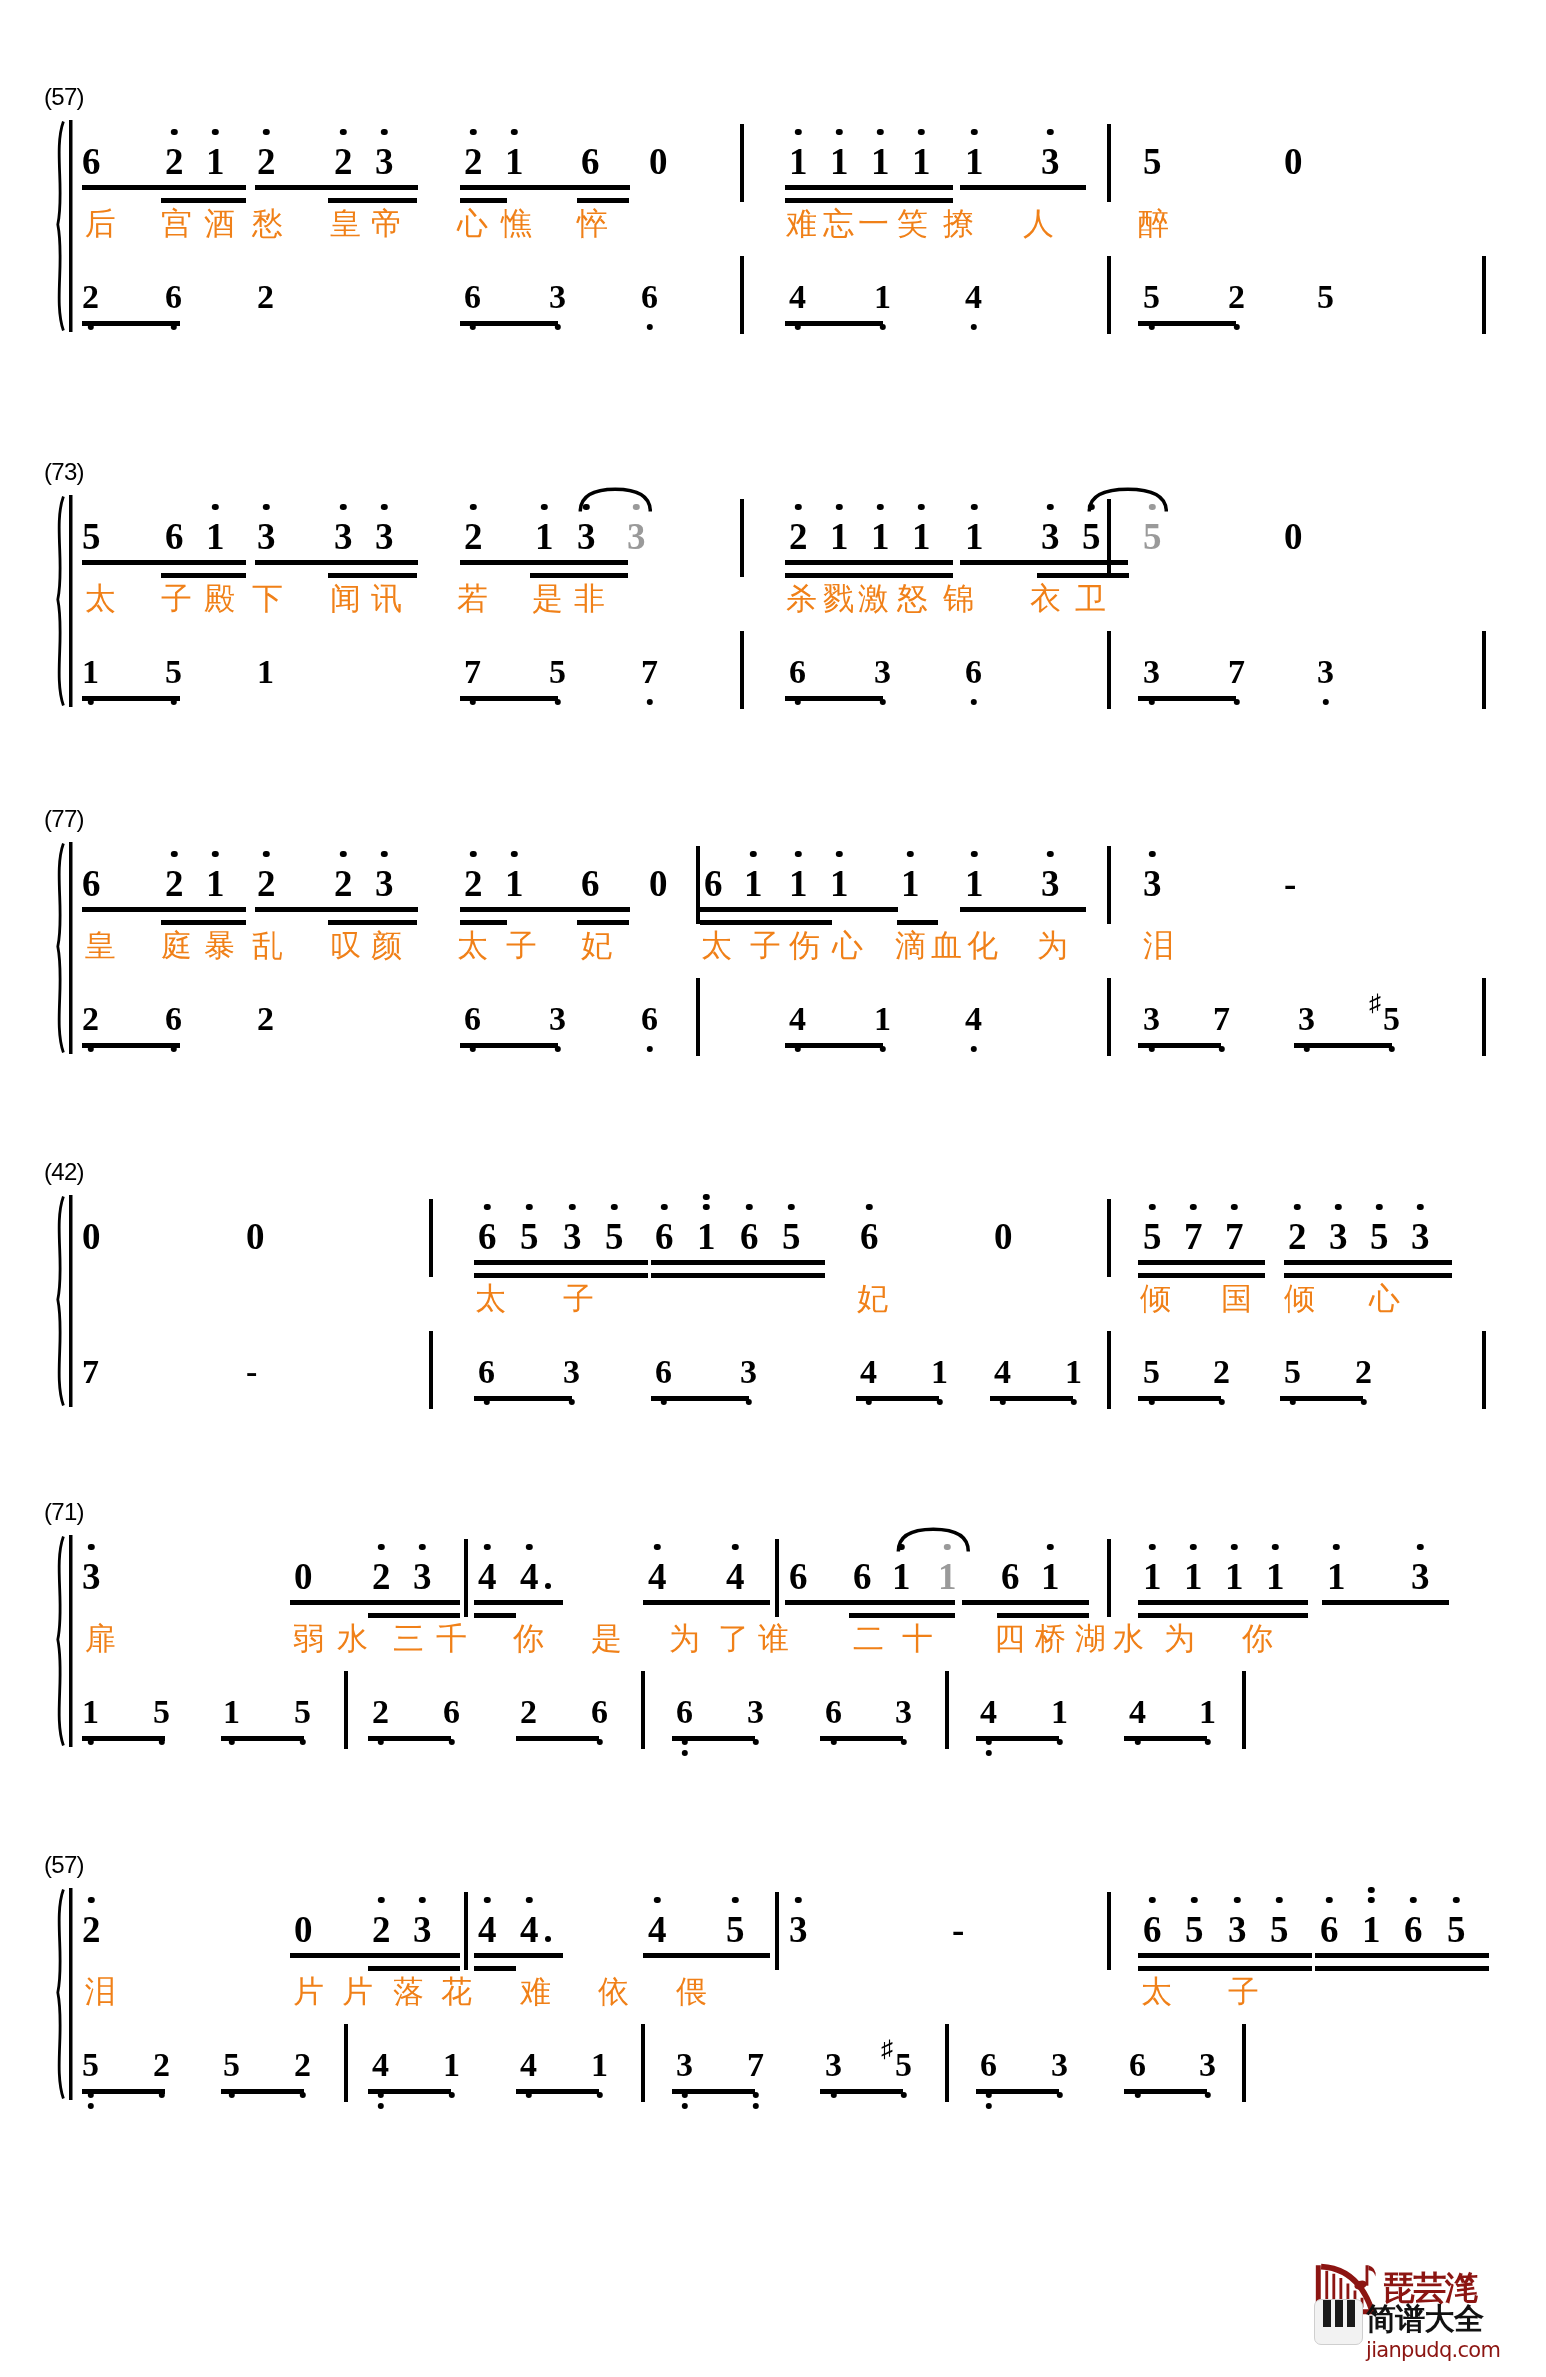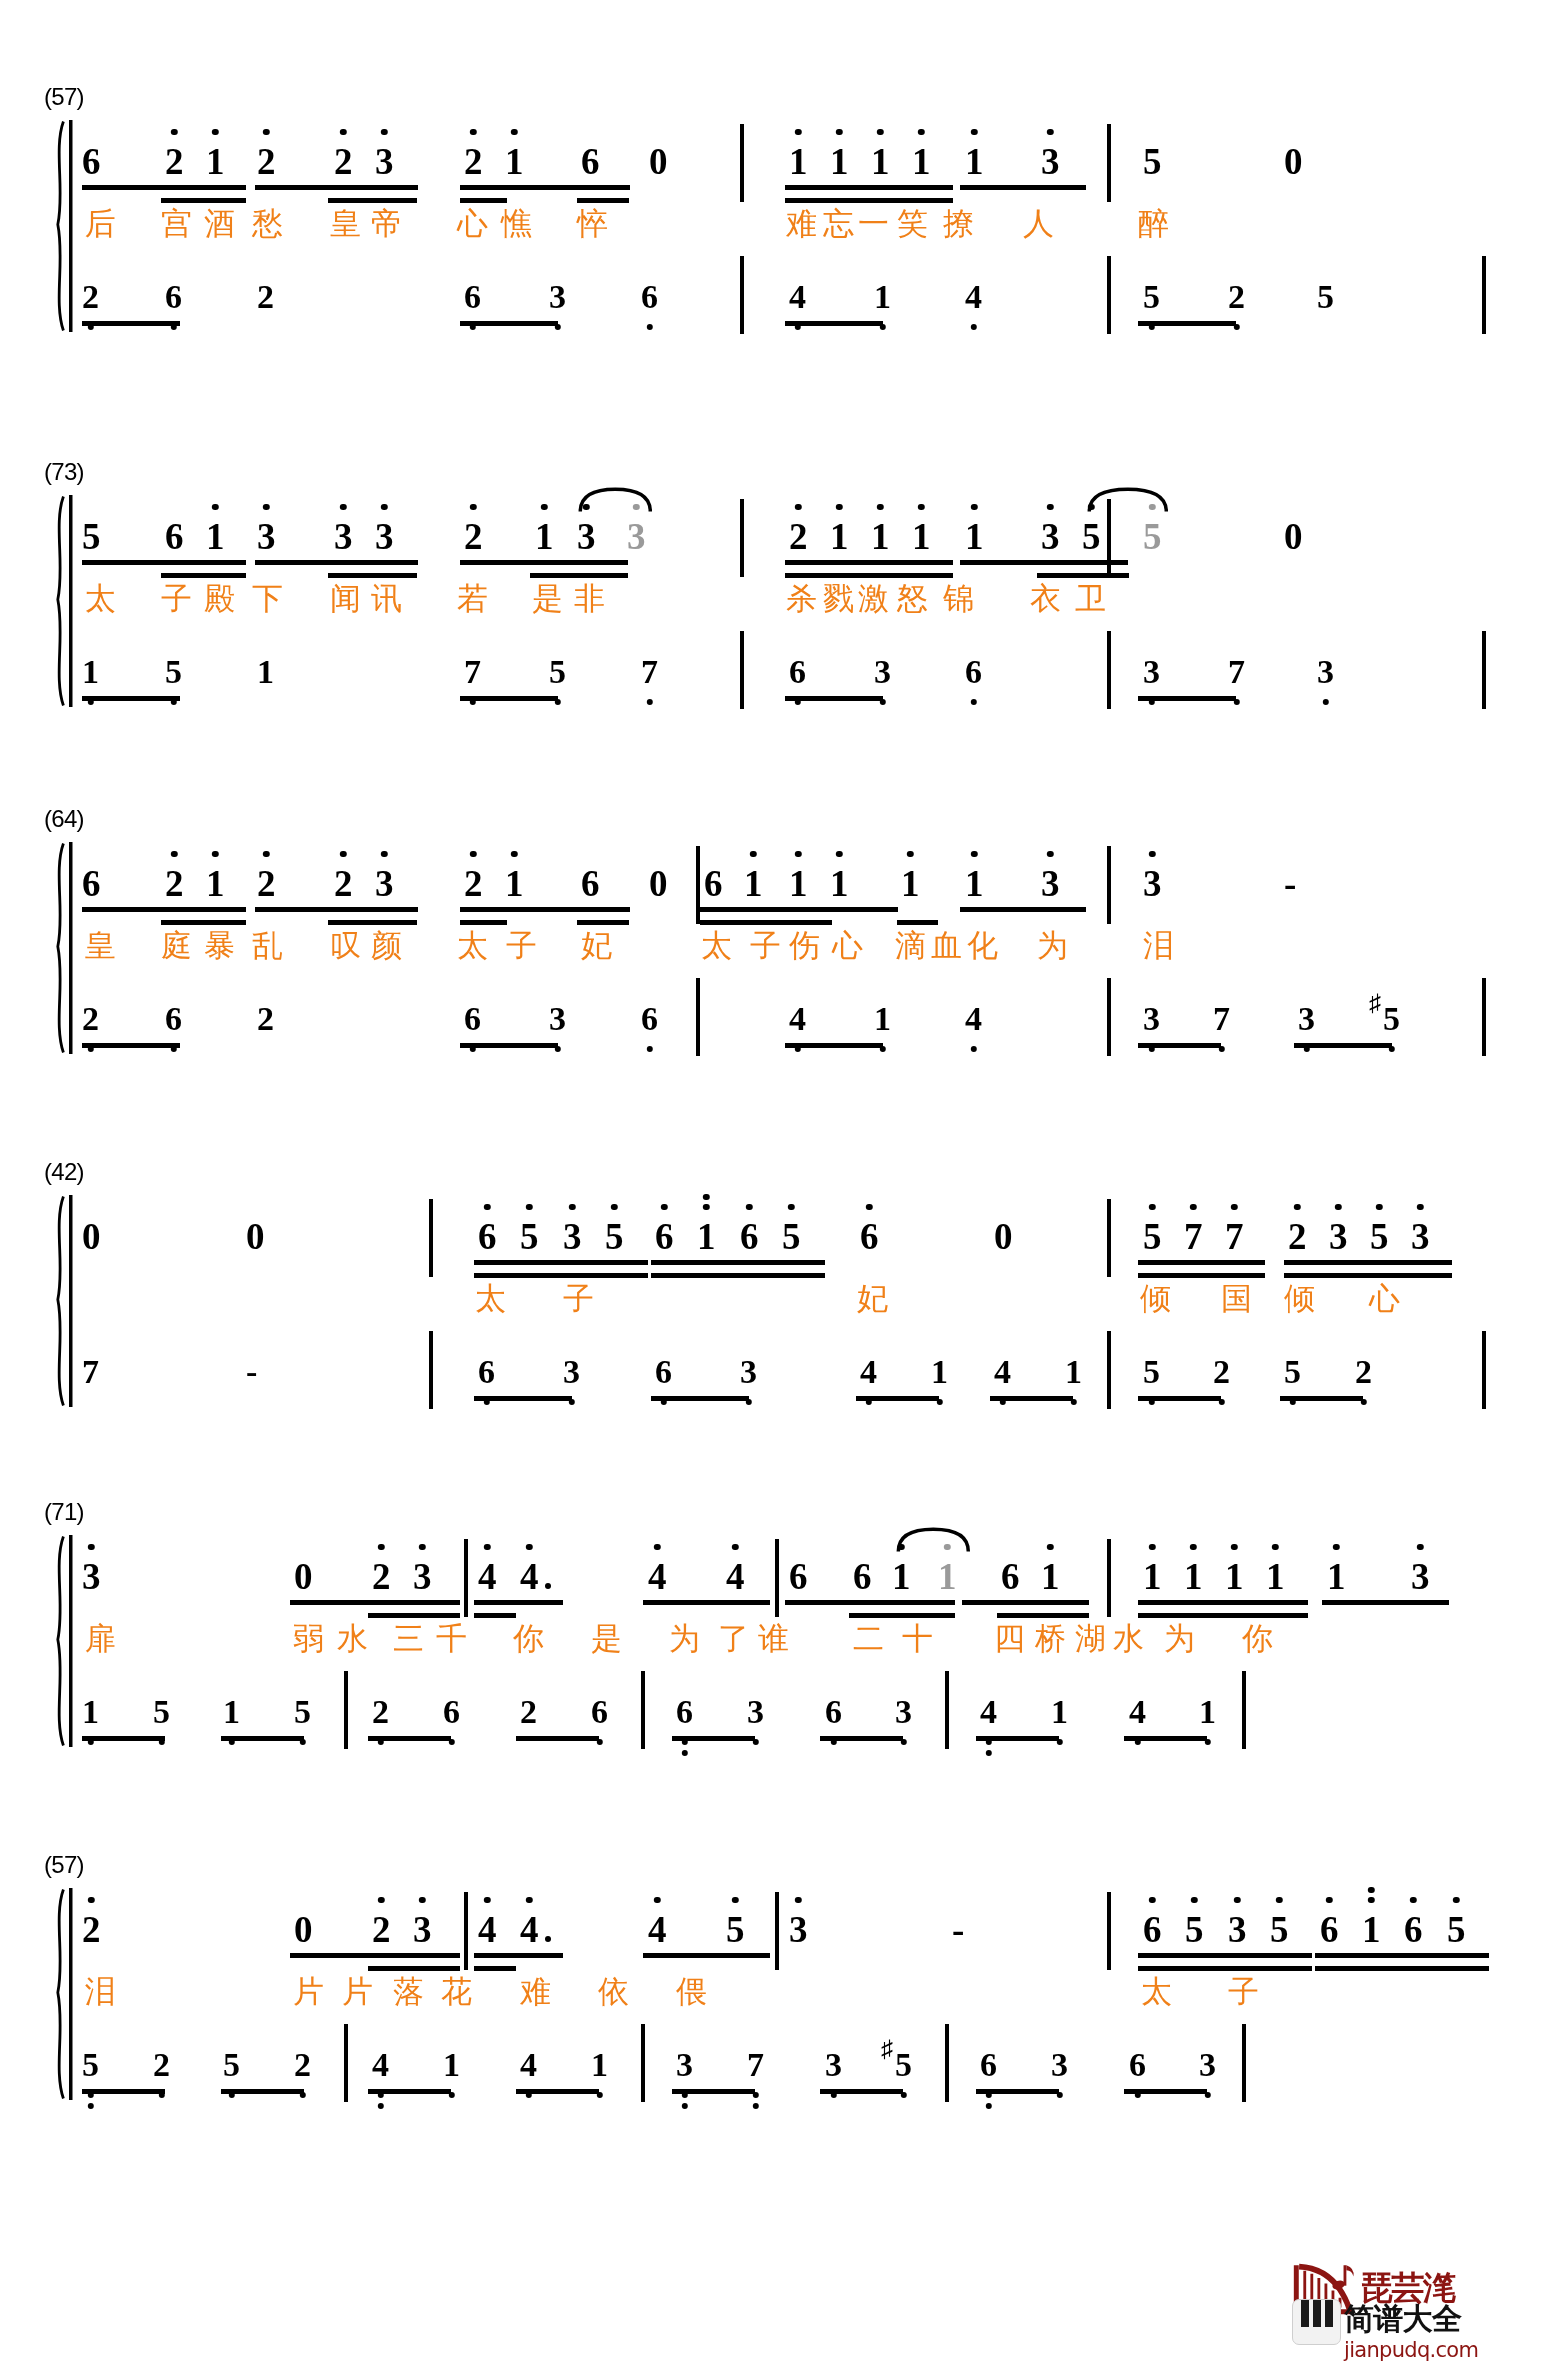--- a/index.html
+++ b/index.html
@@ -134,21 +134,21 @@
     font-size:31px;
     line-height:1;
     color:#F08018;
     white-space:nowrap;
     font-weight:500;
   }
 
   
   .watermark{
     position:absolute;
-    right:36px;
+    right:14px;
     bottom:15.6px;
     width:219px;
     height:106px;
   }
   .wm-top{
     position:absolute;left:0;top:5.7px;
     display:flex;align-items:center;gap:2.8px;
   }
   .wm-harp{ width:65px;height:55px; }
   .wm-cn{
@@ -361,21 +361,21 @@
             <div class="note bass" style="left: 1146px; top: 20px;">7<span class="dot-dn"></span></div>
             <div class="note bass" style="left: 1235px; top: 20px;">3<span class="dot-dn"></span></div>
             <div class="beam" style="left: 0px; width: 98px; top: 61px;"></div>
             <div class="beam" style="left: 378px; width: 98px; top: 61px;"></div>
             <div class="beam" style="left: 703px; width: 98px; top: 61px;"></div>
             <div class="beam" style="left: 1056px; width: 98px; top: 61px;"></div>
           </div>
         </div>
       </div>
       <div class="system" style="top: 842px; height: 219px;">
-        <div class="meas-label">(64)</div>
+        <div class="meas-label">(77)</div>
         <div class="brace">
           <svg viewBox="0 0 40 300" width="28" height="212" preserveAspectRatio="none">
             <path d="M22 2 C8 40 24 100 14 148 C24 198 8 258 22 298" fill="none" stroke="#000" stroke-width="4"></path>
             <rect x="30" y="0" width="5" height="300" fill="#000"></rect>
           </svg>
         </div>
         <div class="rows">
           <div class="row row-melody">
             <div class="barline melody" style="left: 614px;"></div>
             <div class="barline melody" style="left: 1025px;"></div>

